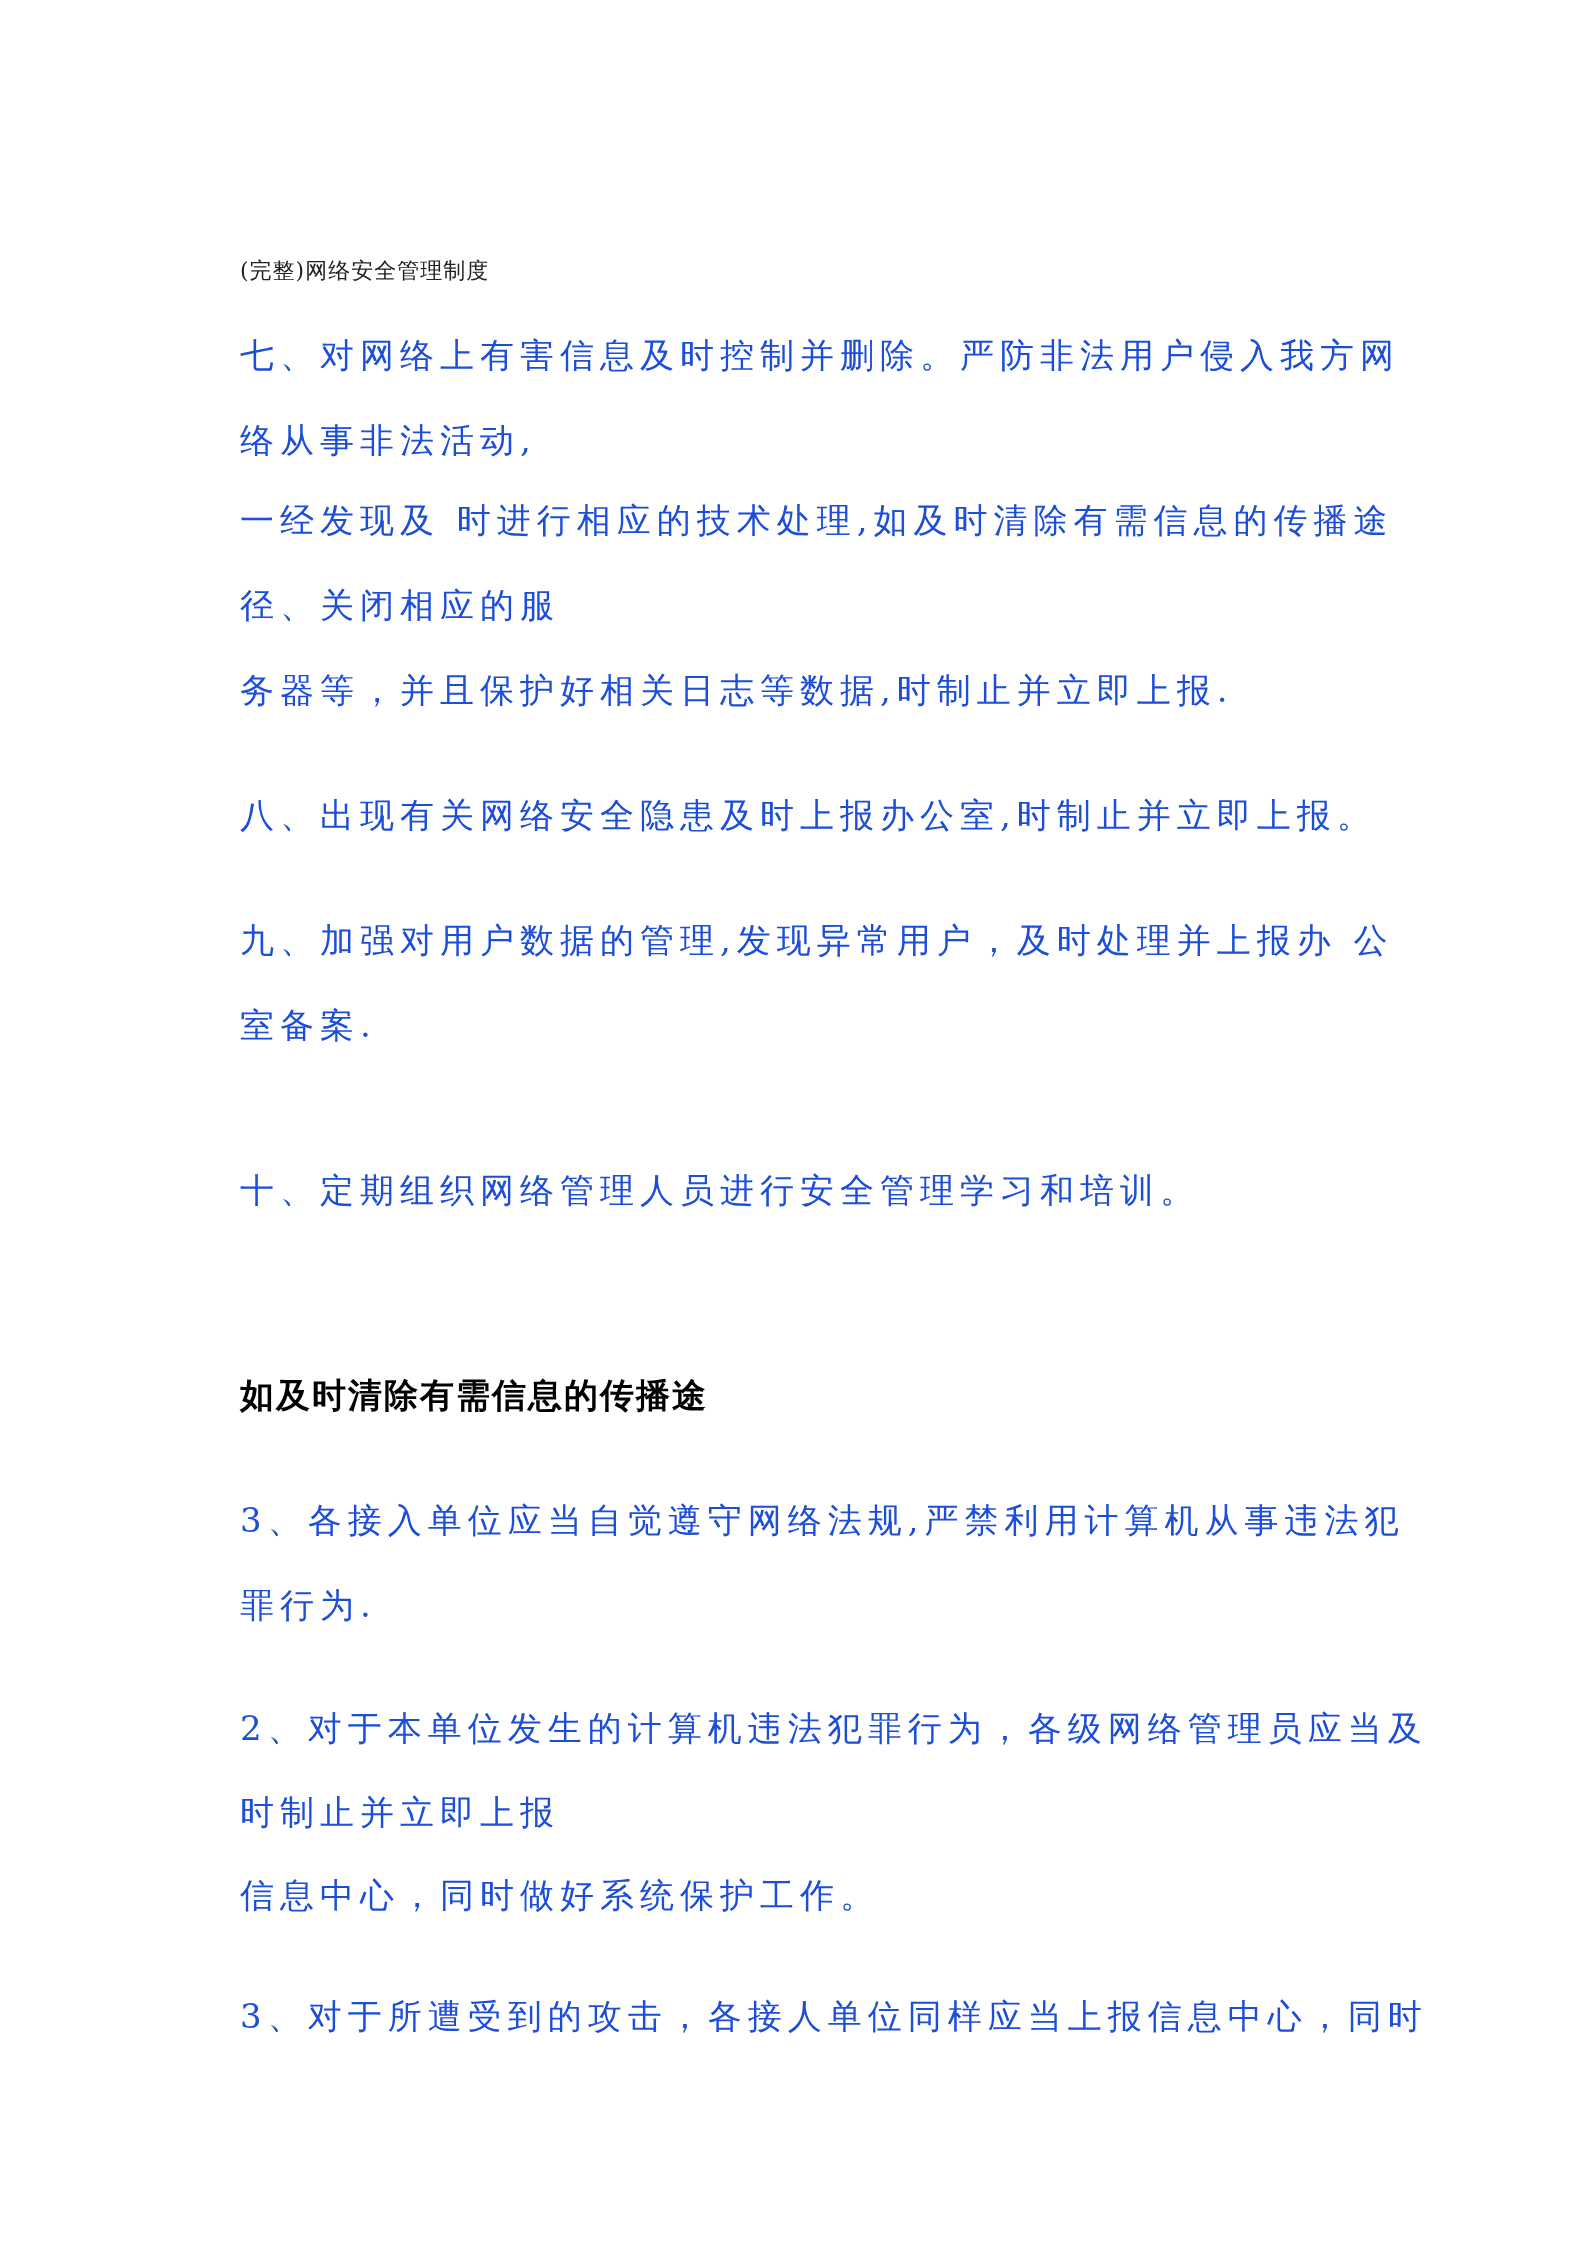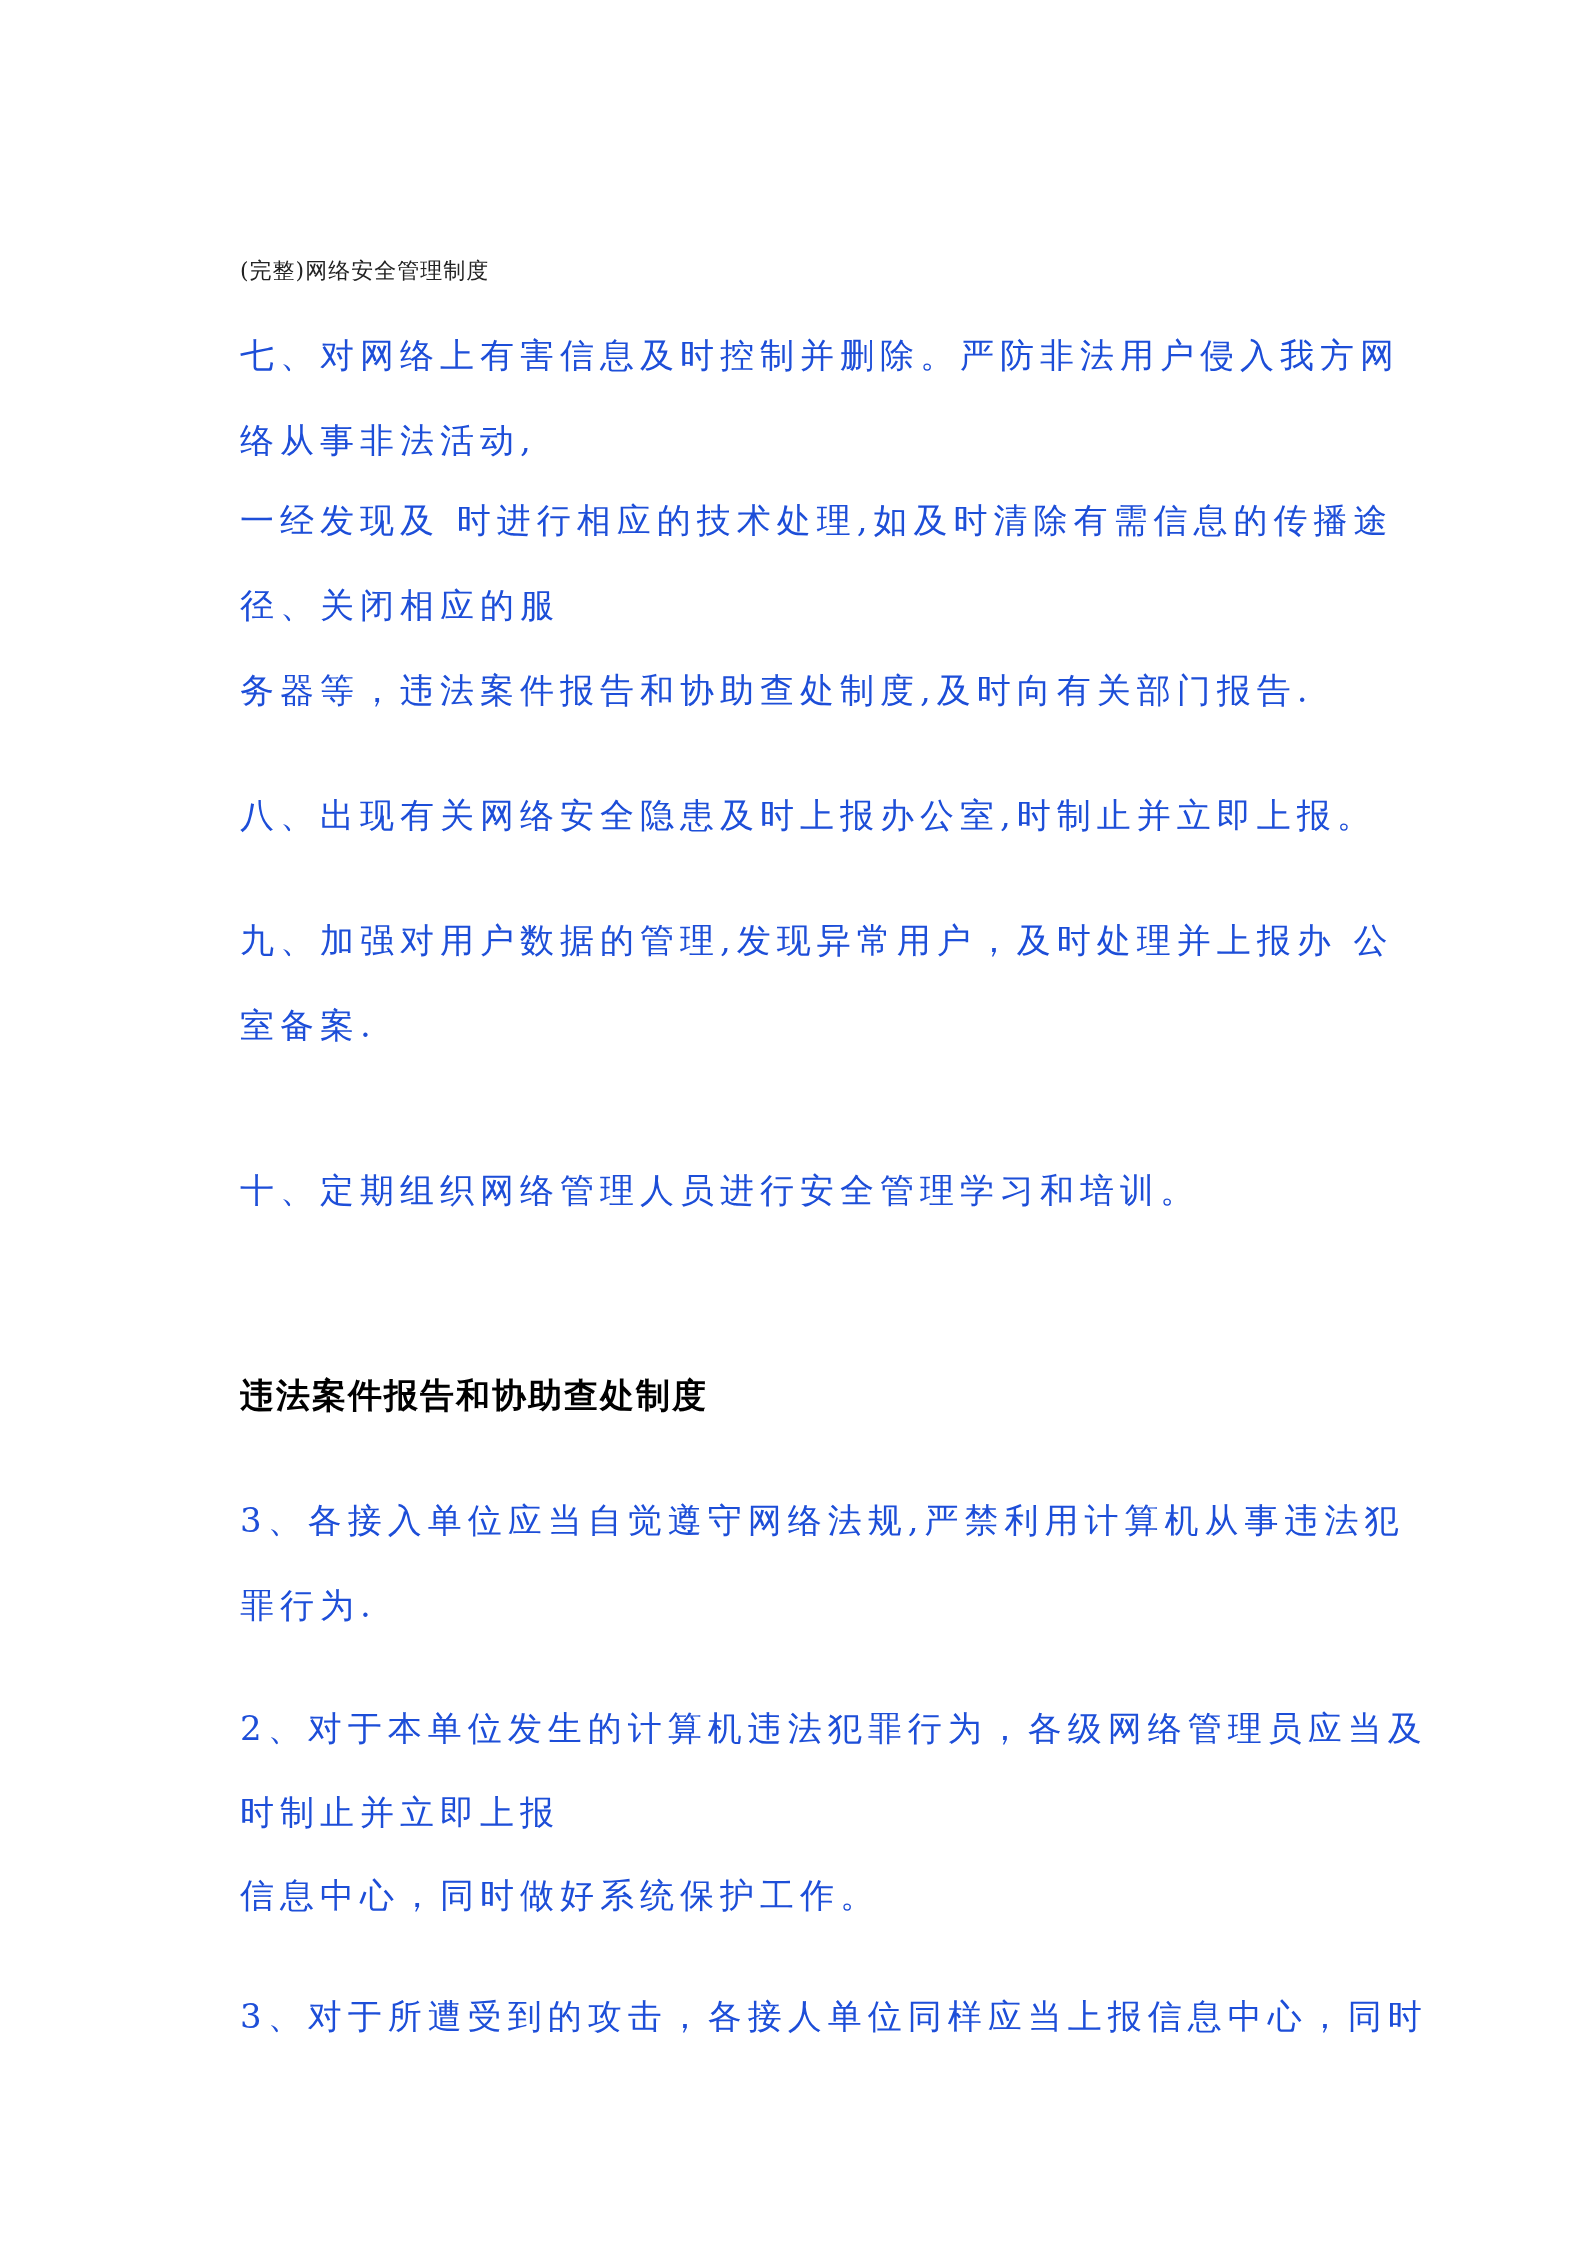--- a/index.html
+++ b/index.html
@@ -58,39 +58,39 @@
 <div class="page">
 
   <div class="header-line">(完整)网络安全管理制度</div>
 
   <div>
     <div>
       <div class="line" style="top:333px">七、对网络上有害信息及时控制并删除。严防非法用户侵入我方网</div>
       <div class="line" style="top:418px">络从事非法活动,</div>
       <div class="line" style="top:498px">一经发现及 时进行相应的技术处理,如及时清除有需信息的传播途</div>
       <div class="line" style="top:583px">径、关闭相应的服</div>
-      <div class="line" style="top:668px">务器等，违法案件报告和协助查处制度,及时向有关部门报告.</div>
+      <div class="line" style="top:668px">务器等，并且保护好相关日志等数据,时制止并立即上报.</div>
     </div>
 
     <div>
       <div class="line" style="top:793px">八、出现有关网络安全隐患及时上报办公室,时制止并立即上报。</div>
     </div>
 
     <div>
       <div class="line" style="top:918px">九、加强对用户数据的管理,发现异常用户，及时处理并上报办 公</div>
       <div class="line" style="top:1003px">室备案.</div>
     </div>
 
     <div>
       <div class="line" style="top:1168px">十、定期组织网络管理人员进行安全管理学习和培训。</div>
     </div>
   </div>
 
   <div>
-    <div class="heading" style="top:1373px">违法案件报告和协助查处制度</div>
+    <div class="heading" style="top:1373px">如及时清除有需信息的传播途</div>
 
     <div>
       <div class="line" style="top:1498px">3、各接入单位应当自觉遵守网络法规,严禁利用计算机从事违法犯</div>
       <div class="line" style="top:1583px">罪行为.</div>
     </div>
 
     <div>
       <div class="line" style="top:1706px">2、对于本单位发生的计算机违法犯罪行为，各级网络管理员应当及</div>
       <div class="line" style="top:1790px">时制止并立即上报</div>
       <div class="line" style="top:1873px">信息中心，同时做好系统保护工作。</div>

